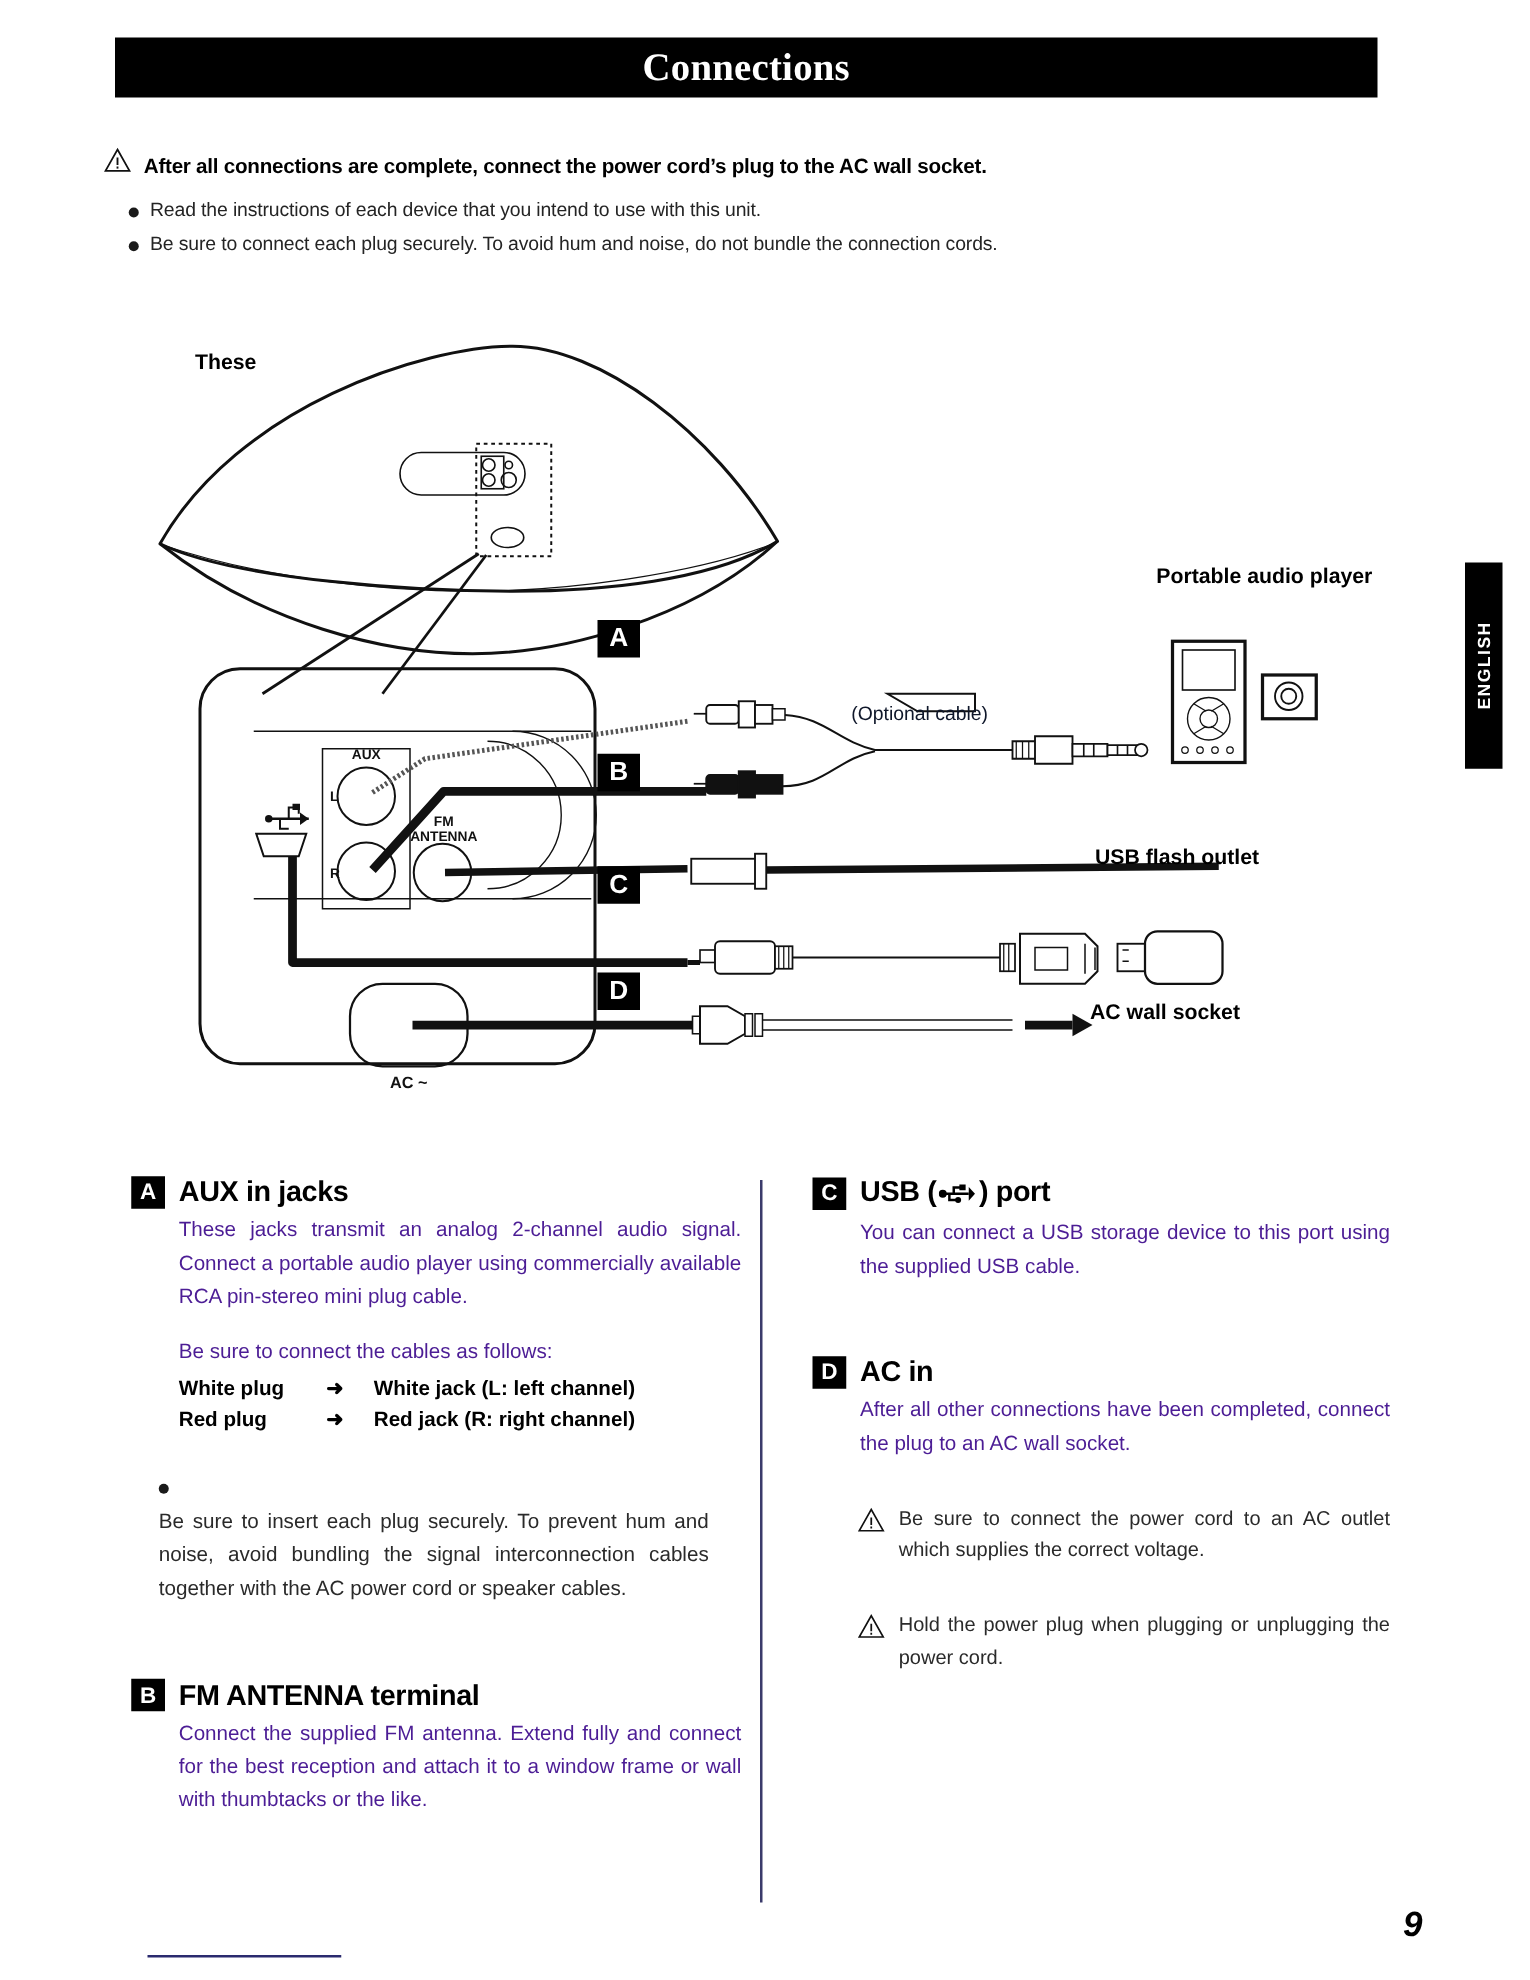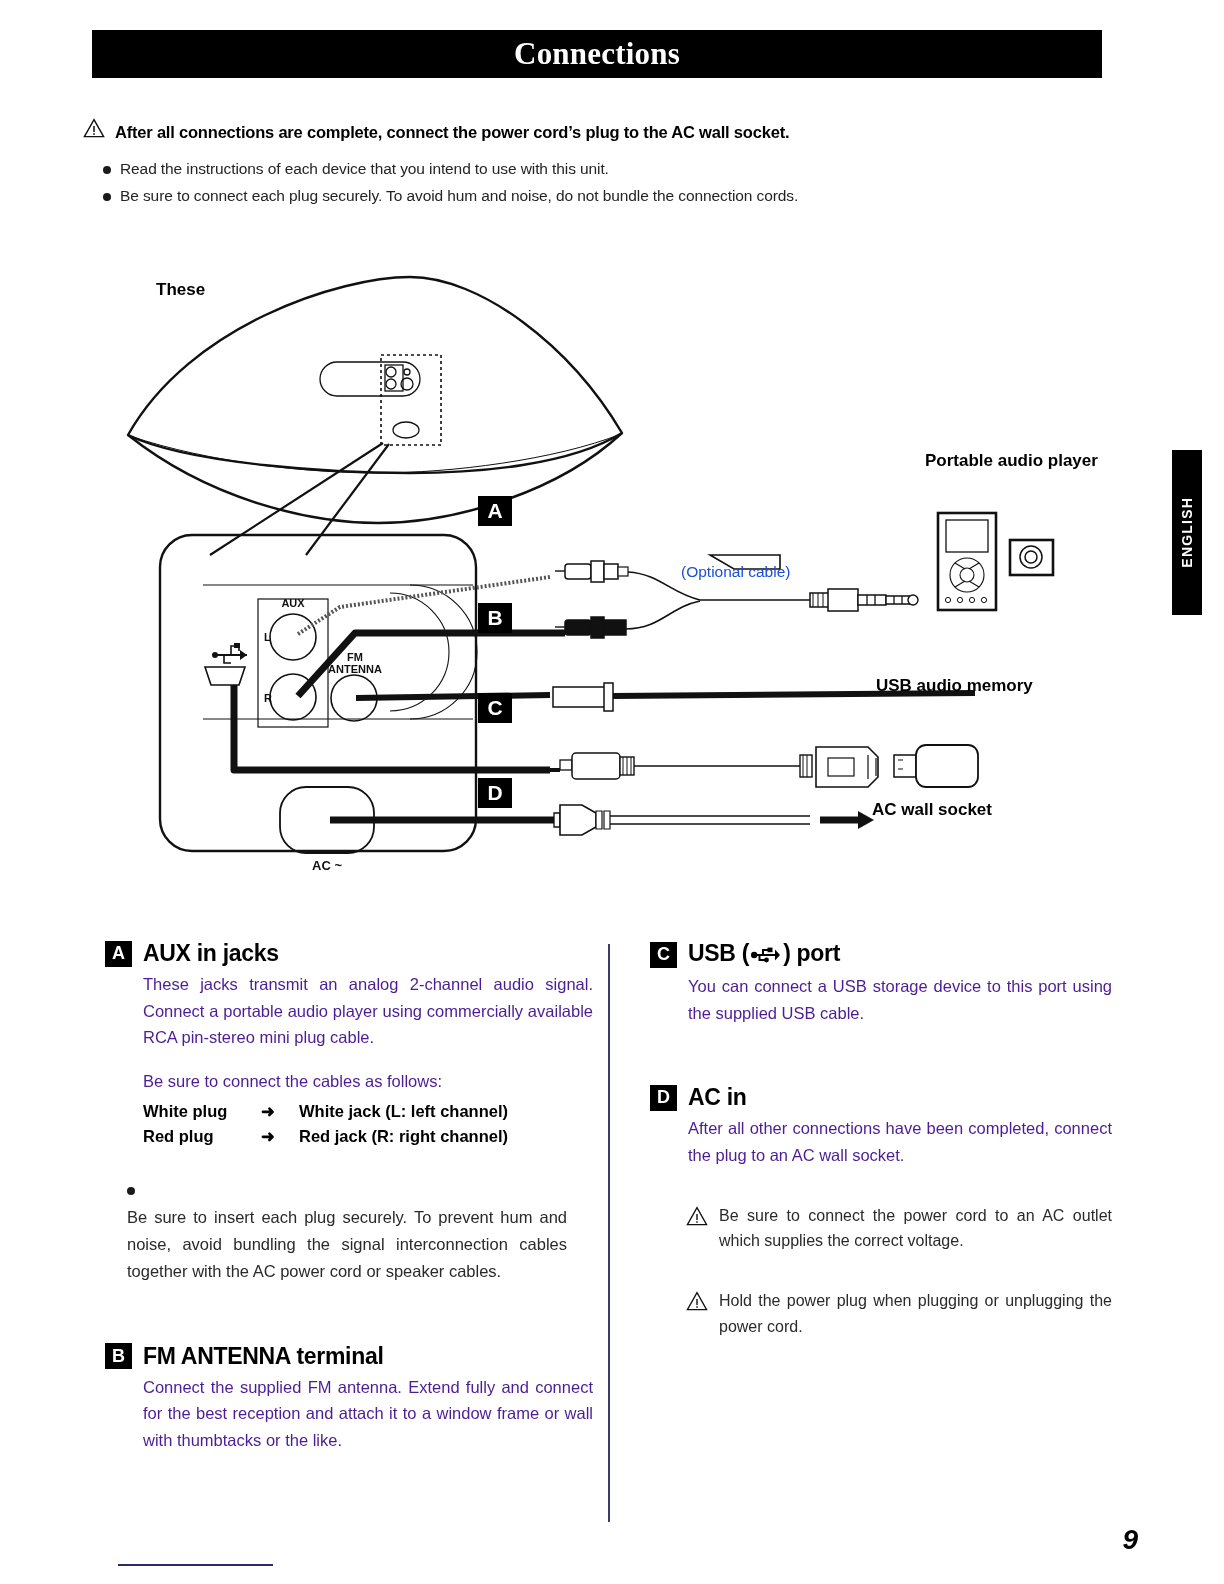--- a/index.html
+++ b/index.html
@@ -41,21 +41,21 @@
 
   
   #diagram{left:10px;top:255px;width:1108px;height:660px;}
   #diagram svg{display:block;}
 
   .dlabel{font-weight:bold;font-size:17px;}
   #label-back{left:156px;top:280px;}
   #label-portable{left:925px;top:450px;width:175px;line-height:1.35;}
   #label-usbmem{left:876px;top:676px;}
   #label-acwall{left:872px;top:800px;}
-  #label-optional{left:681px;top:563px;font-size:15.5px;color:#1d4ed8;font-weight:normal;text-align:center;}
+  #label-optional{left:681px;top:563px;font-size:15.5px;color:#0f172a;font-weight:normal;text-align:center;}
 
   
   .badge{
     width:34px;height:30px;background:#000;color:#fff;font-weight:bold;
     font-size:21px;display:flex;align-items:center;justify-content:center;
   }
   #badge-a{left:478px;top:496px;}
   #badge-b{left:478px;top:603px;}
   #badge-c{left:478px;top:693px;}
   #badge-d{left:478px;top:778px;}
@@ -278,21 +278,21 @@
     </g>
     <g>
       <path d="M810 565 h 38" stroke="#111" stroke-width="7" fill="none"></path>
       <path d="M848 556 l 16 9 l -16 9 z" fill="#111"></path>
     </g>
   </svg>
 </div>
 
 <div class="abs dlabel" id="label-back">These</div>
 <div class="abs dlabel" id="label-portable">Portable audio player</div>
-<div class="abs dlabel" id="label-usbmem">USB audio memory</div>
+<div class="abs dlabel" id="label-usbmem">USB flash outlet</div>
 <div class="abs dlabel" id="label-acwall">AC wall socket</div>
 <div class="abs" id="label-optional">(Optional cable)</div>
 
 <div class="abs badge" id="badge-a">A</div>
 <div class="abs badge" id="badge-b">B</div>
 <div class="abs badge" id="badge-c">C</div>
 <div class="abs badge" id="badge-d">D</div>
 
 <div class="abs" id="col-divider"></div>
 

